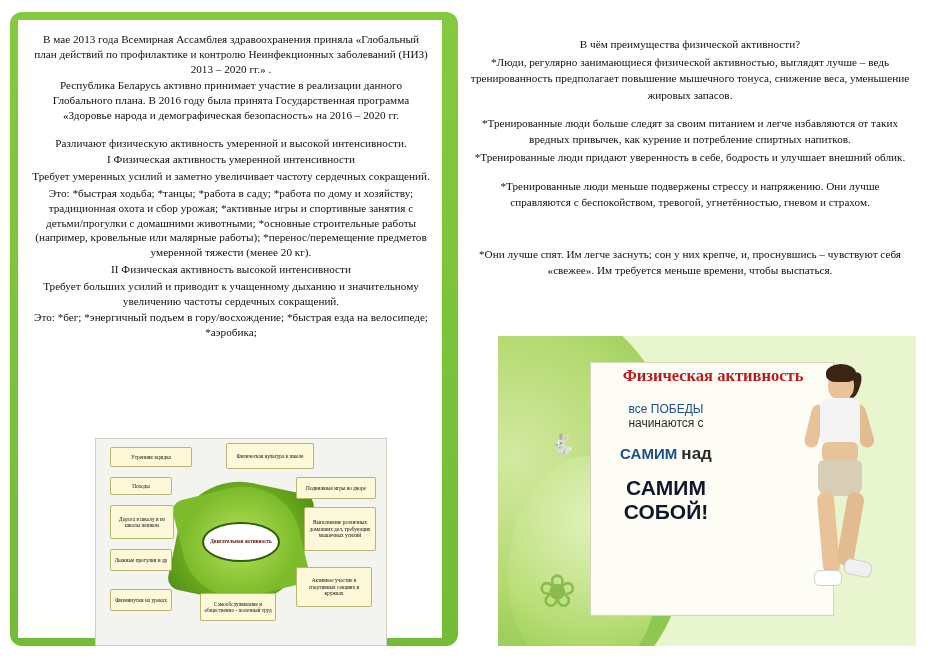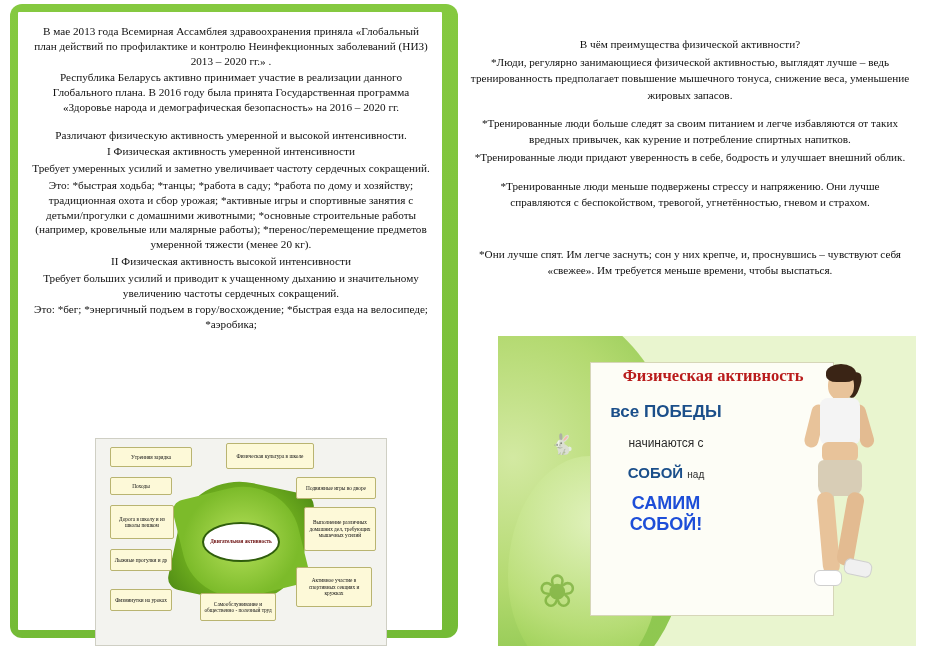--- a/index.html
+++ b/index.html
@@ -16,21 +16,21 @@
   .page {
     position: relative;
     width: 940px;
     height: 658px;
     background: #ffffff;
   }
   
   .left-panel {
     position: absolute;
     left: 10px;
-    top: 4px;
+    top: 12px;
     width: 448px;
     height: 634px;
     background: #7ac143;
     background: linear-gradient(180deg, #85c940 0%, #74bb36 100%);
     border-radius: 12px;
   }
   .left-inner {
     position: absolute;
     left: 8px;
     top: 8px;
@@ -201,25 +201,25 @@
   }
   .poster-lines {
     position: absolute;
     left: 104px;
     top: 66px;
     width: 128px;
     text-align: center;
     color: #1b4f8a;
     font-family: "Liberation Sans", sans-serif;
   }
-  .pl1 { font-size: 17px; font-weight: bold; margin-bottom: 14px; }
+  .pl1 { font-size: 12px; font-weight: normal; margin-bottom: 0; }
   .pl2 { font-size: 12px; color: #2b2b2b; margin-bottom: 14px; }
   .pl3 { font-size: 15px; font-weight: bold; margin-bottom: 12px; }
-  .pl3 .small { font-size: 10px; font-weight: normal; color: #2b2b2b; margin-top: 11px; }
-  .pl4 { font-size: 18px; font-weight: bold; color: #1d4ed8; }
+  .pl3 .small { font-size: 17px; font-weight: bold; color: #2b2b2b; margin-top: 11px; }
+  .pl4 { font-size: 21px; font-weight: bold; color: #0f172a; }
   
   .runner {
     position: absolute;
     right: 12px;
     top: 28px;
     width: 118px;
     height: 268px;
   }
   .r-head {
     position: absolute; left: 42px; top: 6px; width: 26px; height: 30px;
@@ -331,21 +331,21 @@
     <div class="butterfly" style="left:40px; top:228px; font-size:46px; opacity:.55;">❀</div>
 
     <div class="poster-card"></div>
 
     <div class="poster-title">Физическая активность</div>
 
     <div class="poster-lines">
       <div class="pl1">все ПОБЕДЫ</div>
       <div class="pl2">начинаются с</div>
       <div class="pl3">
-        <span>СОБОЙ</span>
+        <span>САМИМ</span>
         <span class="small">над</span>
       </div>
       <div class="pl4">САМИМ СОБОЙ!</div>
     </div>
 
     <div class="runner">
       <div class="r-pony"></div>
       <div class="r-head"></div>
       <div class="r-hair"></div>
       <div class="r-armL"></div>

